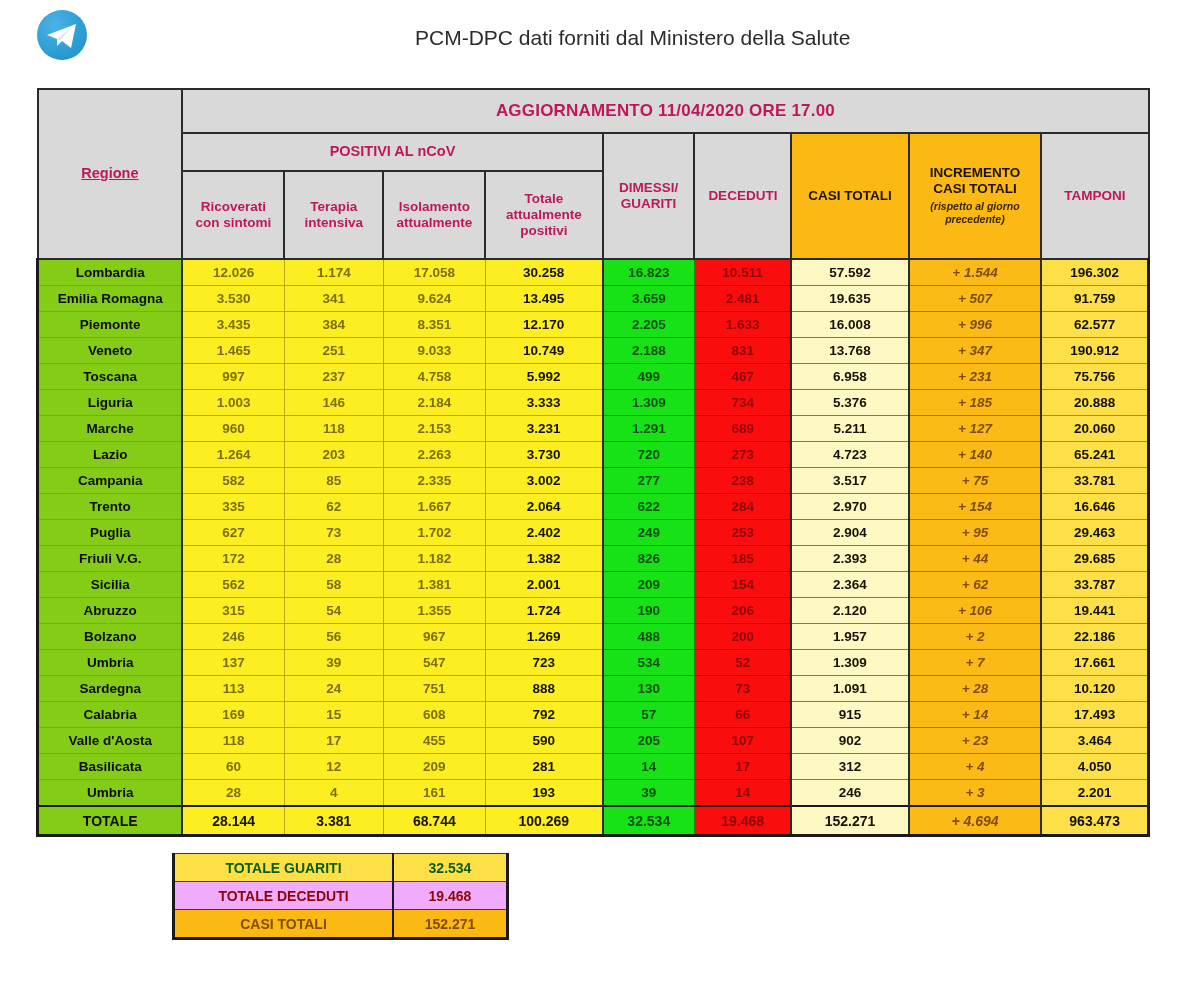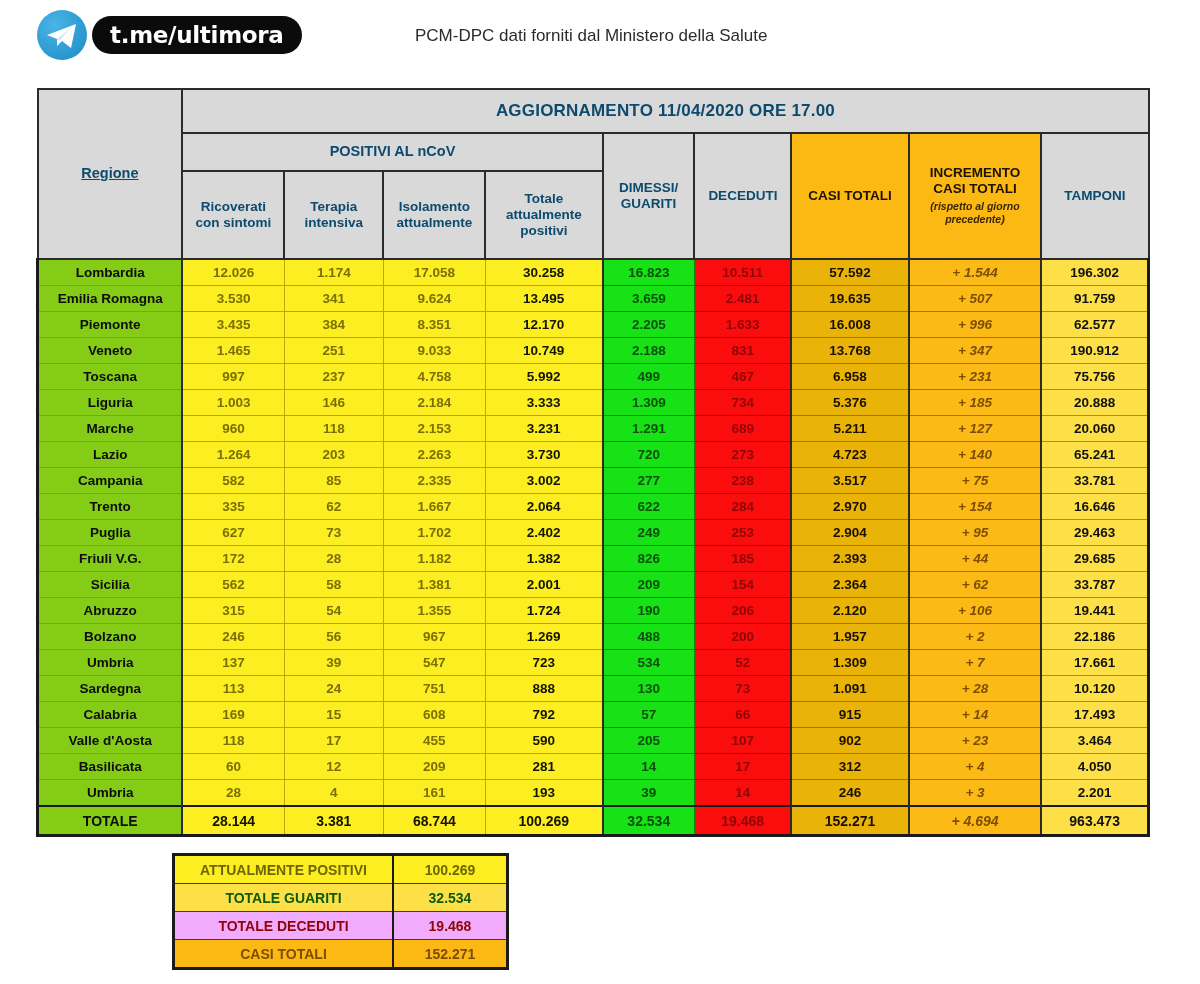--- a/index.html
+++ b/index.html
@@ -45,21 +45,21 @@
   .tg-pill span {
     color: #ffffff;
     font-size: 23px;
     font-weight: bold;
     letter-spacing: -0.3px;
     font-family: "DejaVu Sans", sans-serif;
   }
   .src-note {
     position: absolute;
     left: 415px; top: 26px;
-    font-size: 17px;
+    font-size: 21px;
     color: #2b2b2b;
     white-space: nowrap;
   }
 
   
   .table-wrap {
     position: absolute;
     left: 36px; top: 88px;
     width: 1114px;
   }
@@ -77,21 +77,21 @@
     overflow: hidden;
   }
   .outer-top   { border-top: 3px solid #1a1a1a !important; }
   .outer-left  { border-left: 3px solid #1a1a1a !important; text-decoration: underline; }
   .outer-right { border-right: 3px solid #1a1a1a !important; }
 
   
   .hdr {
     background: #d9d9d9;
     font-weight: bold;
-    color: #0c4a6e;
+    color: #be185d;
     line-height: 1.18;
     border: 2px solid #2b2b2b !important;
   }
   .hdr-title {
     font-size: 17px;
     height: 42px;
     letter-spacing: .2px;
   }
   .hdr-group {
     font-size: 14.5px;
@@ -162,21 +162,21 @@
     background: #fc0d0d;
     color: #8f0505;
     font-weight: bold;
     border-left: 1px solid #a30505 !important;
     border-right: 2px solid #2b2b2b !important;
     border-top: 1px solid #a30505 !important;
     border-bottom: 1px solid #a30505 !important;
     margin-top: 8px;
   }
   .c-casi {
-    background: #eab308;
+    background: #fef9c3;
     color: #1a1000;
     font-weight: bold;
     border-left: 1px solid #a87500 !important;
     border-right: 2px solid #2b2b2b !important;
     border-top: 1px solid #a87500 !important;
     border-bottom: 1px solid #a87500 !important;
   }
   .c-incr {
     background: #fcba16;
     color: #7d4d00;
@@ -241,23 +241,20 @@
 </style>
 </head>
 <body>
 
 <div class="topbar">
   <div class="tg-logo">
     <svg width="32" height="28" viewBox="0 0 32 28" aria-hidden="true">
       <path d="M1 13 L30 2 L25 26 L16 19 L11 24 L11 17 Z" fill="#ffffff"></path>
       <path d="M11 17 L25 6 L13 19 Z" fill="#cfe8f5"></path>
     </svg>
-  </div>
-  <div class="tg-pill">
-    <span>t.me/ultimora</span>
   </div>
   <div class="src-note">PCM-DPC dati forniti dal Ministero della Salute</div>
 </div>
 
 <div class="table-wrap">
   <table class="maintable">
     <colgroup>
       <col style="width:142px">
         <col style="width:100px">
         <col style="width:97px">
@@ -575,24 +572,20 @@
           <td class="c-tamp">963.473</td>
         </tr>
       </tbody>
   </table>
 </div>
 
 <div class="legend-wrap">
   <table class="legend">
     <tbody id="legend-body">
         <tr>
-          <td class="lg-yellow lg-out-l lg-out-t">ATTUALMENTE POSITIVI</td>
-          <td class="lg-yellow lg-mid lg-out-r lg-out-t">100.269</td>
-        </tr>
-        <tr>
           <td class="lg-green lg-out-l">TOTALE GUARITI</td>
           <td class="lg-green lg-mid lg-out-r">32.534</td>
         </tr>
         <tr>
           <td class="lg-red lg-out-l">TOTALE DECEDUTI</td>
           <td class="lg-red lg-mid lg-out-r">19.468</td>
         </tr>
         <tr>
           <td class="lg-orange lg-out-l lg-out-b">CASI TOTALI</td>
           <td class="lg-orange lg-mid lg-out-r lg-out-b">152.271</td>

